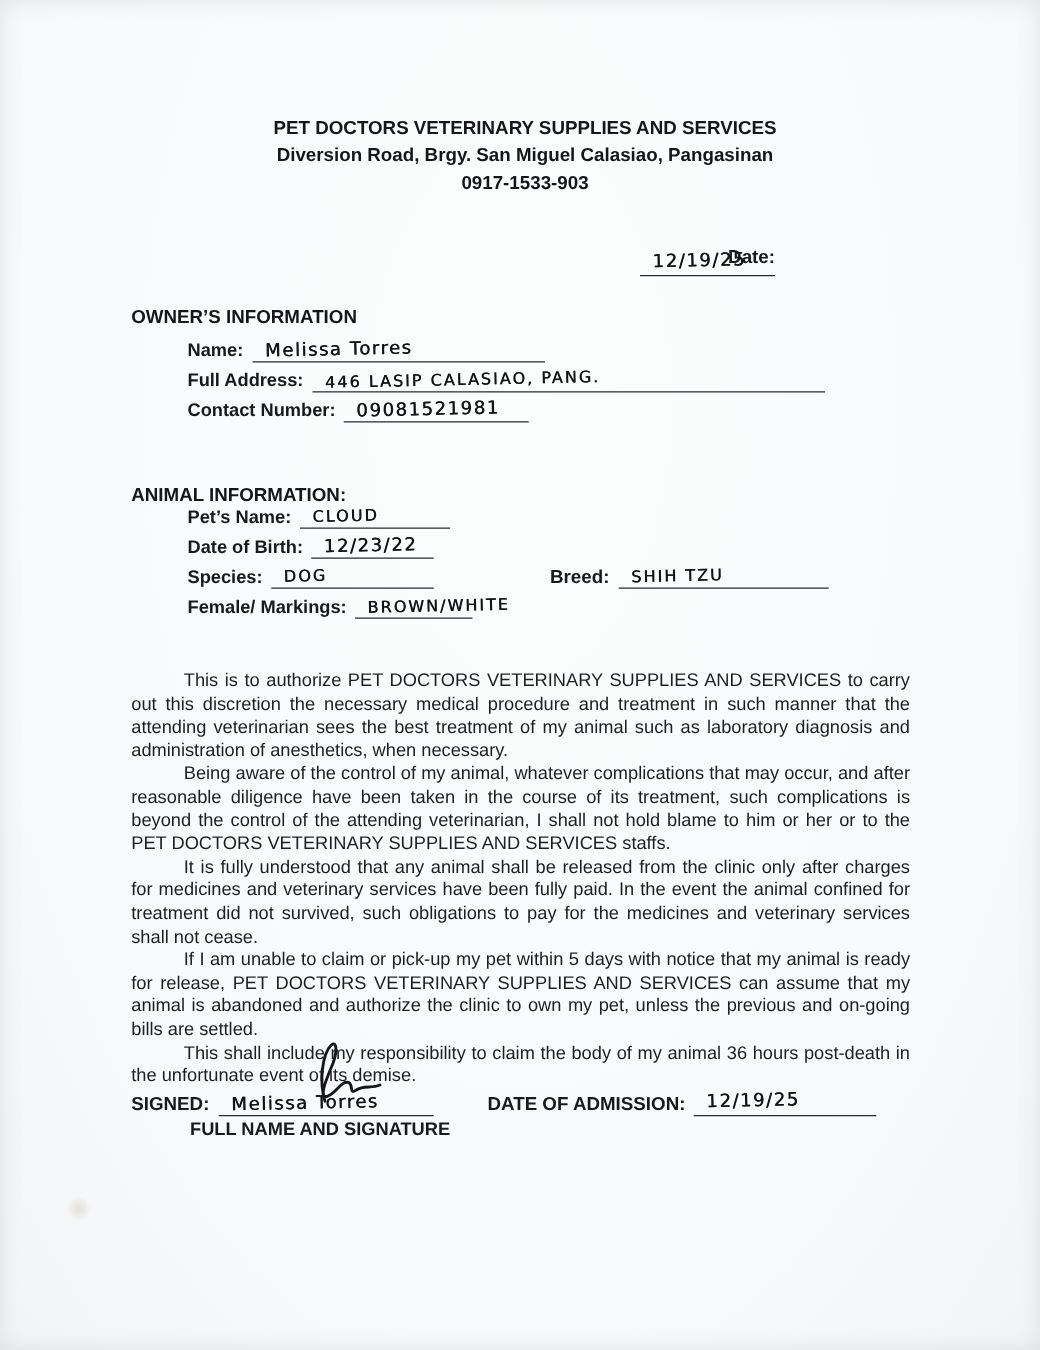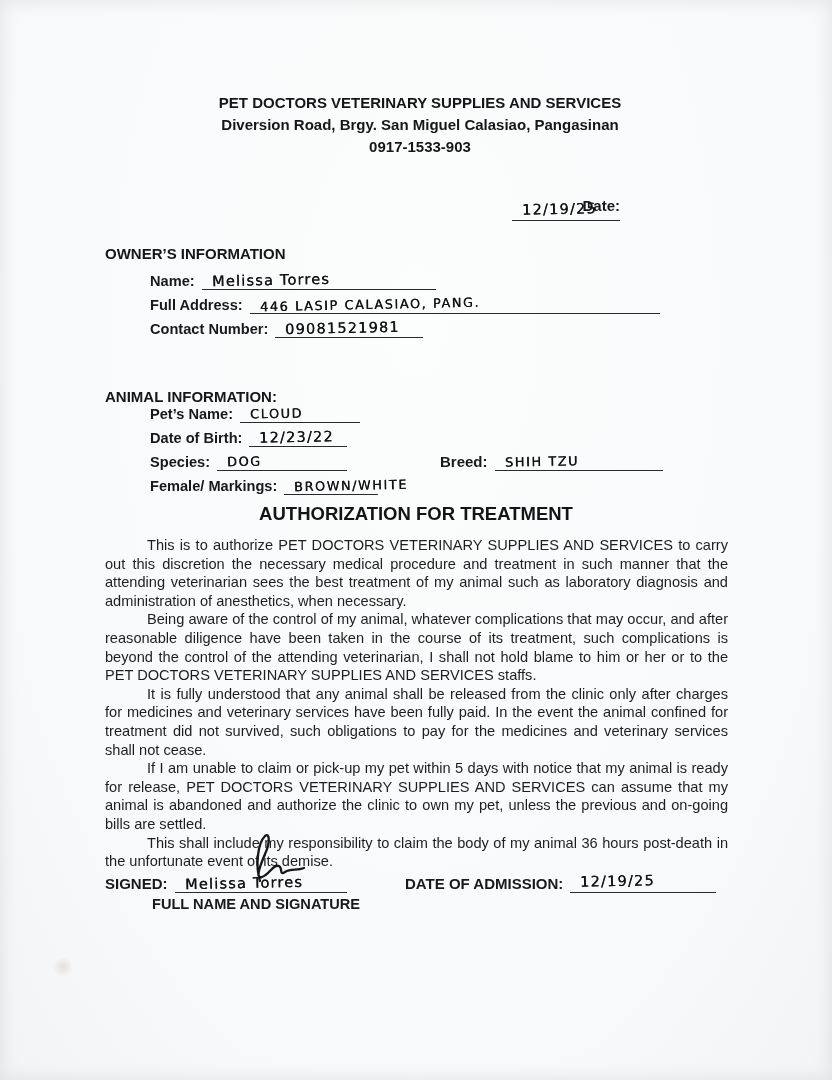--- a/index.html
+++ b/index.html
@@ -54,21 +54,21 @@
 
   
   .auth-title { position:absolute; top:503px; left:0; width:832px; text-align:center; font-weight:bold; font-size:18.5px; color:#141416; }
   .auth-body { position:absolute; top:536px; left:105px; width:623px; }
   .auth-body p { margin:0; font-size:14.6px; line-height:18.6px; text-align:justify; text-indent:42px; color:#1e1e20; }
 
   
   .sig-svg { position:absolute; top:831px; left:227px; }
   .signed-row { position:absolute; top:869px; left:105px; }
   .signed-row .writein { width:172px; }
-  .admission-row { position:absolute; top:869px; left:390px;margin-left:15px; }
+  .admission-row { position:absolute; top:869px; left:390px; }
   .admission-row .writein { width:146px; }
   .sig-caption { position:absolute; top:896px; left:152px; font-weight:bold; font-size:14.6px; color:#19191b; }
 </style>
 </head>
 <body>
 
 <div class="page">
 
   <div class="clinic-header">
     <div>PET DOCTORS VETERINARY SUPPLIES AND SERVICES</div>
@@ -134,21 +134,20 @@
   </div>
 
 
   <div class="breed-row frow">
     <span class="flabel" style="font-size:15px">Breed:</span>
     <span class="writein">
       <span class="hand caps">SHIH TZU</span>
     </span>
   </div>
 
-  <div class="auth-title">AUTHORIZATION FOR TREATMENT</div>
   <div class="auth-body">
     <p>This is to authorize PET DOCTORS VETERINARY SUPPLIES AND SERVICES to carry out this discretion the necessary medical procedure and treatment in such manner that the attending veterinarian sees the best treatment of my animal such as laboratory diagnosis and administration of anesthetics, when necessary.</p>
     <p>Being aware of the control of my animal, whatever complications that may occur, and after reasonable diligence have been taken in the course of its treatment, such complications is beyond the control of the attending veterinarian, I shall not hold blame to him or her or to the PET DOCTORS VETERINARY SUPPLIES AND SERVICES staffs.</p>
     <p>It is fully understood that any animal shall be released from the clinic only after charges for medicines and veterinary services have been fully paid. In the event the animal confined for treatment did not survived, such obligations to pay for the medicines and veterinary services shall not cease.</p>
     <p>If I am unable to claim or pick-up my pet within 5 days with notice that my animal is ready for release, PET DOCTORS VETERINARY SUPPLIES AND SERVICES can assume that my animal is abandoned and authorize the clinic to own my pet, unless the previous and on-going bills are settled.</p>
     <p>This shall include my responsibility to claim the body of my animal 36 hours post-death in the unfortunate event of its demise.</p>
   </div>
 
   <svg class="sig-svg" width="92" height="56" viewBox="0 0 92 56">
     <path d="M33,50 C28,34 31,12 38,5 C43,1 43,12 38,23 C33,35 28,48 35,46 C43,43 46,33 52,35 C56,37 52,45 58,41 C64,37 70,40 77,37" fill="none" stroke="#17171a" stroke-width="2.3" stroke-linecap="round"></path>

